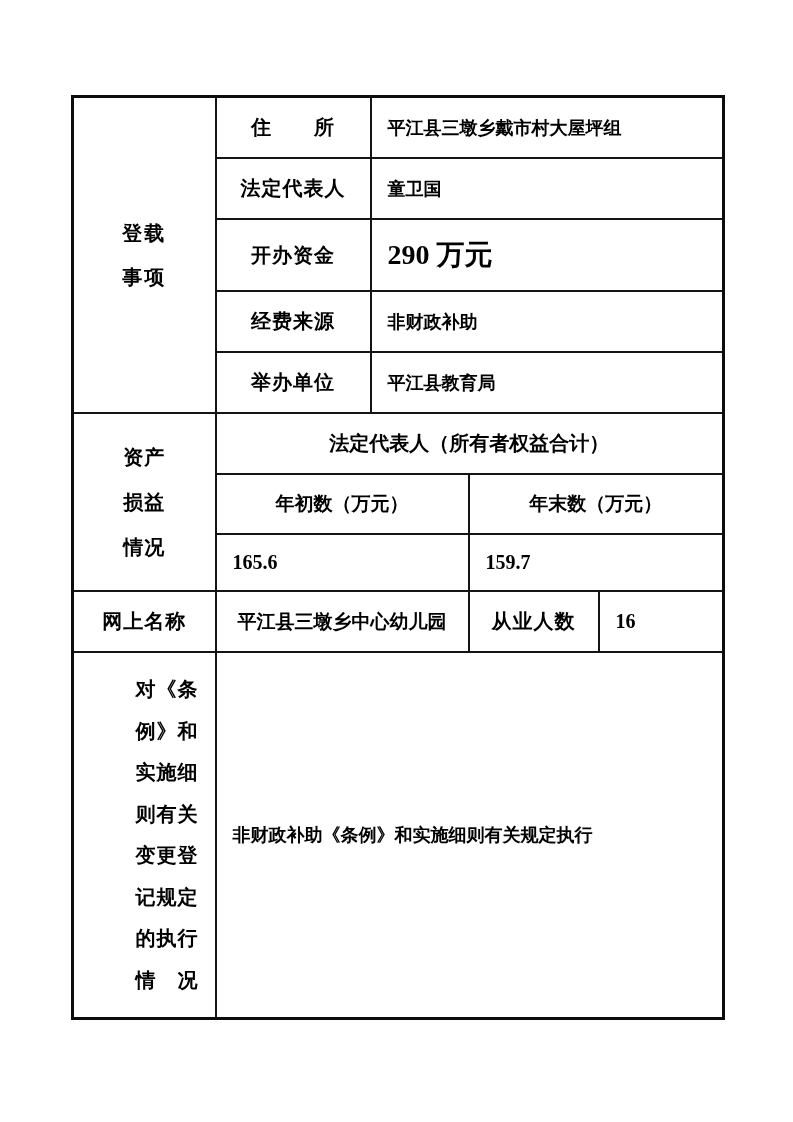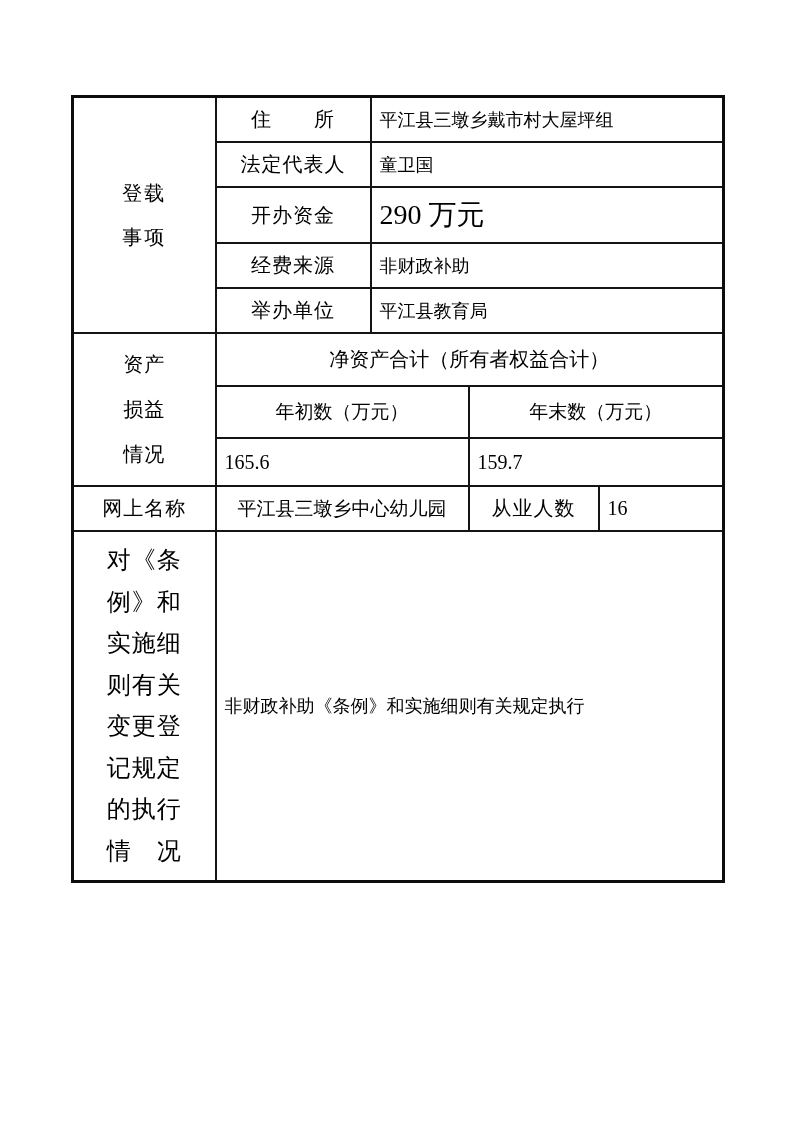--- a/index.html
+++ b/index.html
@@ -21,24 +21,24 @@
     left: 71px;
     top: 95px;
     width: 651px;
     border-collapse: collapse;
     table-layout: fixed;
     border: 3px solid #0d0d0d;
     background: #ffffff;
   }
   table.form td, table.form th {
     border: 2px solid #141414;
-    padding: 8px;
+    padding: 16px;
     vertical-align: middle;
     overflow: hidden;
-    font-weight: normal;
+    font-weight: bold;
   }
   
   tr.r45 { height: 45px; }
   tr.r44 { height: 28px; }
   tr.r46 { height: 46px; }
   tr.rbig { height: 333px; }
 
   .label {
     font-weight: bold;
     font-size: 20px;
@@ -75,23 +75,23 @@
     border-radius: 21px;
   }
   .hdr-mid {
     text-align: center;
     font-weight: bold;
     font-size: 20px;
     line-height: 45px;
     letter-spacing: 1px;
   }
   .hdr-bottom {
-    text-align: center;
+    text-align: right;
     font-weight: bold;
-    font-size: 24px;
+    font-size: 20px;
     line-height: 41.5px;
     vertical-align: middle;
     letter-spacing: 1px;
   }
   .top-left {
     vertical-align: top;
     padding-top: 11px;
   }
 </style>
 </head>
@@ -132,21 +132,21 @@
       <td class="label">举办单位</td>
       <td colspan="3" class="value">平江县教育局</td>
     </tr>
 
     <tr class="r46">
       <th rowspan="3" class="hdr-mid">
         <div>资产</div>
         <div>损益</div>
         <div>情况</div>
       </th>
-      <th colspan="4" class="subhead" style="font-size:20px">净资产合计（所有者权益合计）</th>
+      <th colspan="4" class="subhead" style="font-size:20px">法定代表人（所有者权益合计）</th>
     </tr>
     <tr class="r45">
       <th colspan="2" class="subhead">年初数（万元）</th>
       <th colspan="2" class="subhead">年末数（万元）</th>
     </tr>
     <tr class="r44">
       <td colspan="2" class="num">165.6</td>
       <td colspan="2" class="num">159.7</td>
     </tr>
 

